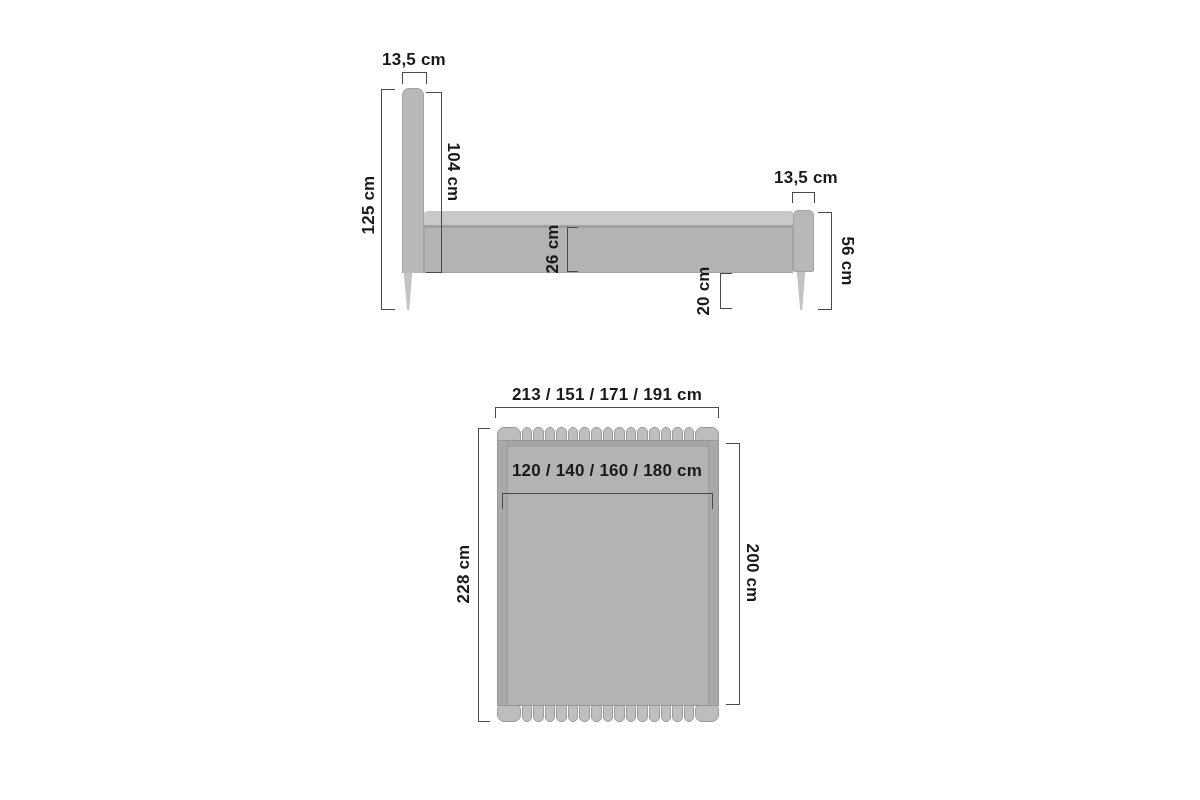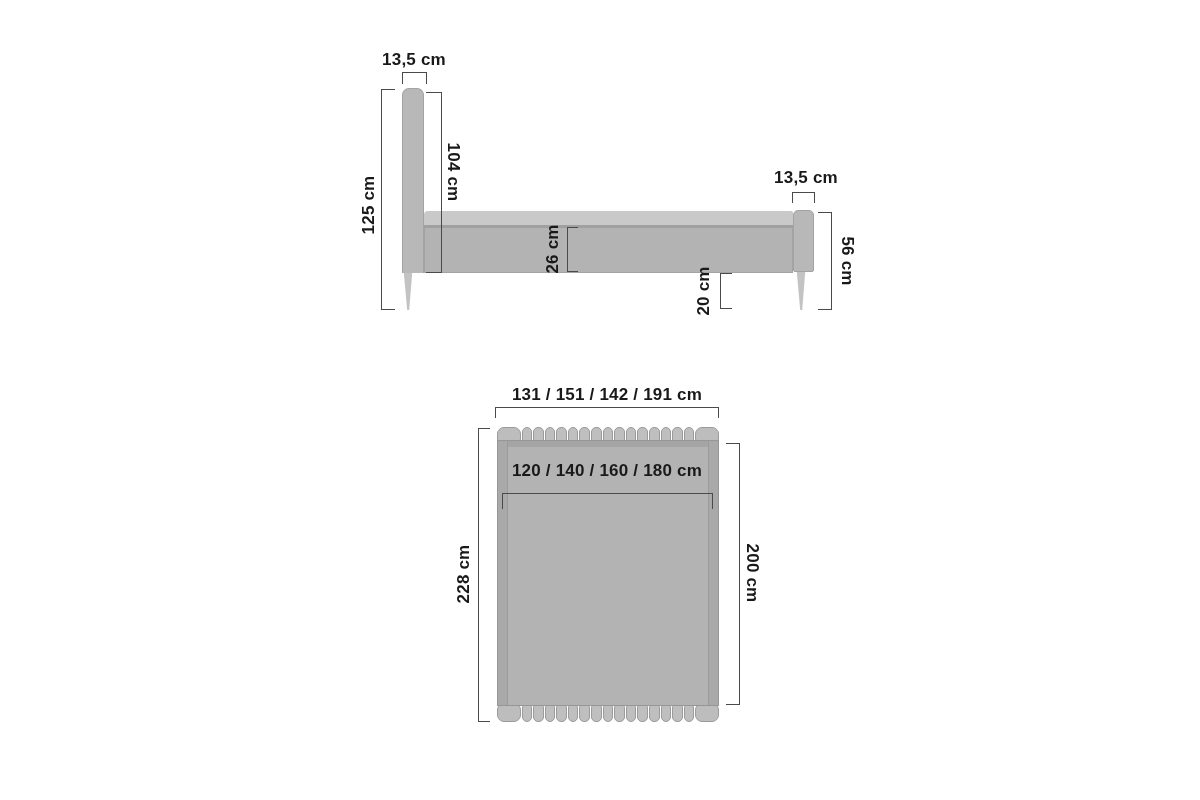--- a/index.html
+++ b/index.html
@@ -124,21 +124,21 @@
         <div class="tab"></div>
         <div class="tab corner"></div>
       </div>
 
     <div class="shape tv-body">
       <div class="tv-shadow-top"></div>
       <div class="tv-rail tv-rail-left"></div>
       <div class="tv-rail tv-rail-right"></div>
     </div>
 
-    <div class="dim" style="left:607px;top:395px;">131 / 151 / 142 / 191 cm</div>
+    <div class="dim" style="left:607px;top:395px;">213 / 151 / 171 / 191 cm</div>
     <div class="br br-open-down" style="left:495px;top:407px;width:224px;height:11px;"></div>
 
     <div class="dim" style="left:607px;top:471px;">120 / 140 / 160 / 180 cm</div>
     <div class="br br-open-down" style="left:502px;top:493px;width:211px;height:16px;"></div>
 
     <div class="dim rot-ccw" style="left:464px;top:574px;">228 cm</div>
     <div class="br br-open-right" style="left:478px;top:428px;width:12px;height:294px;"></div>
 
     <div class="dim rot-cw" style="left:752px;top:573px;">200 cm</div>
     <div class="br br-open-left" style="left:726px;top:443px;width:14px;height:262px;"></div>

